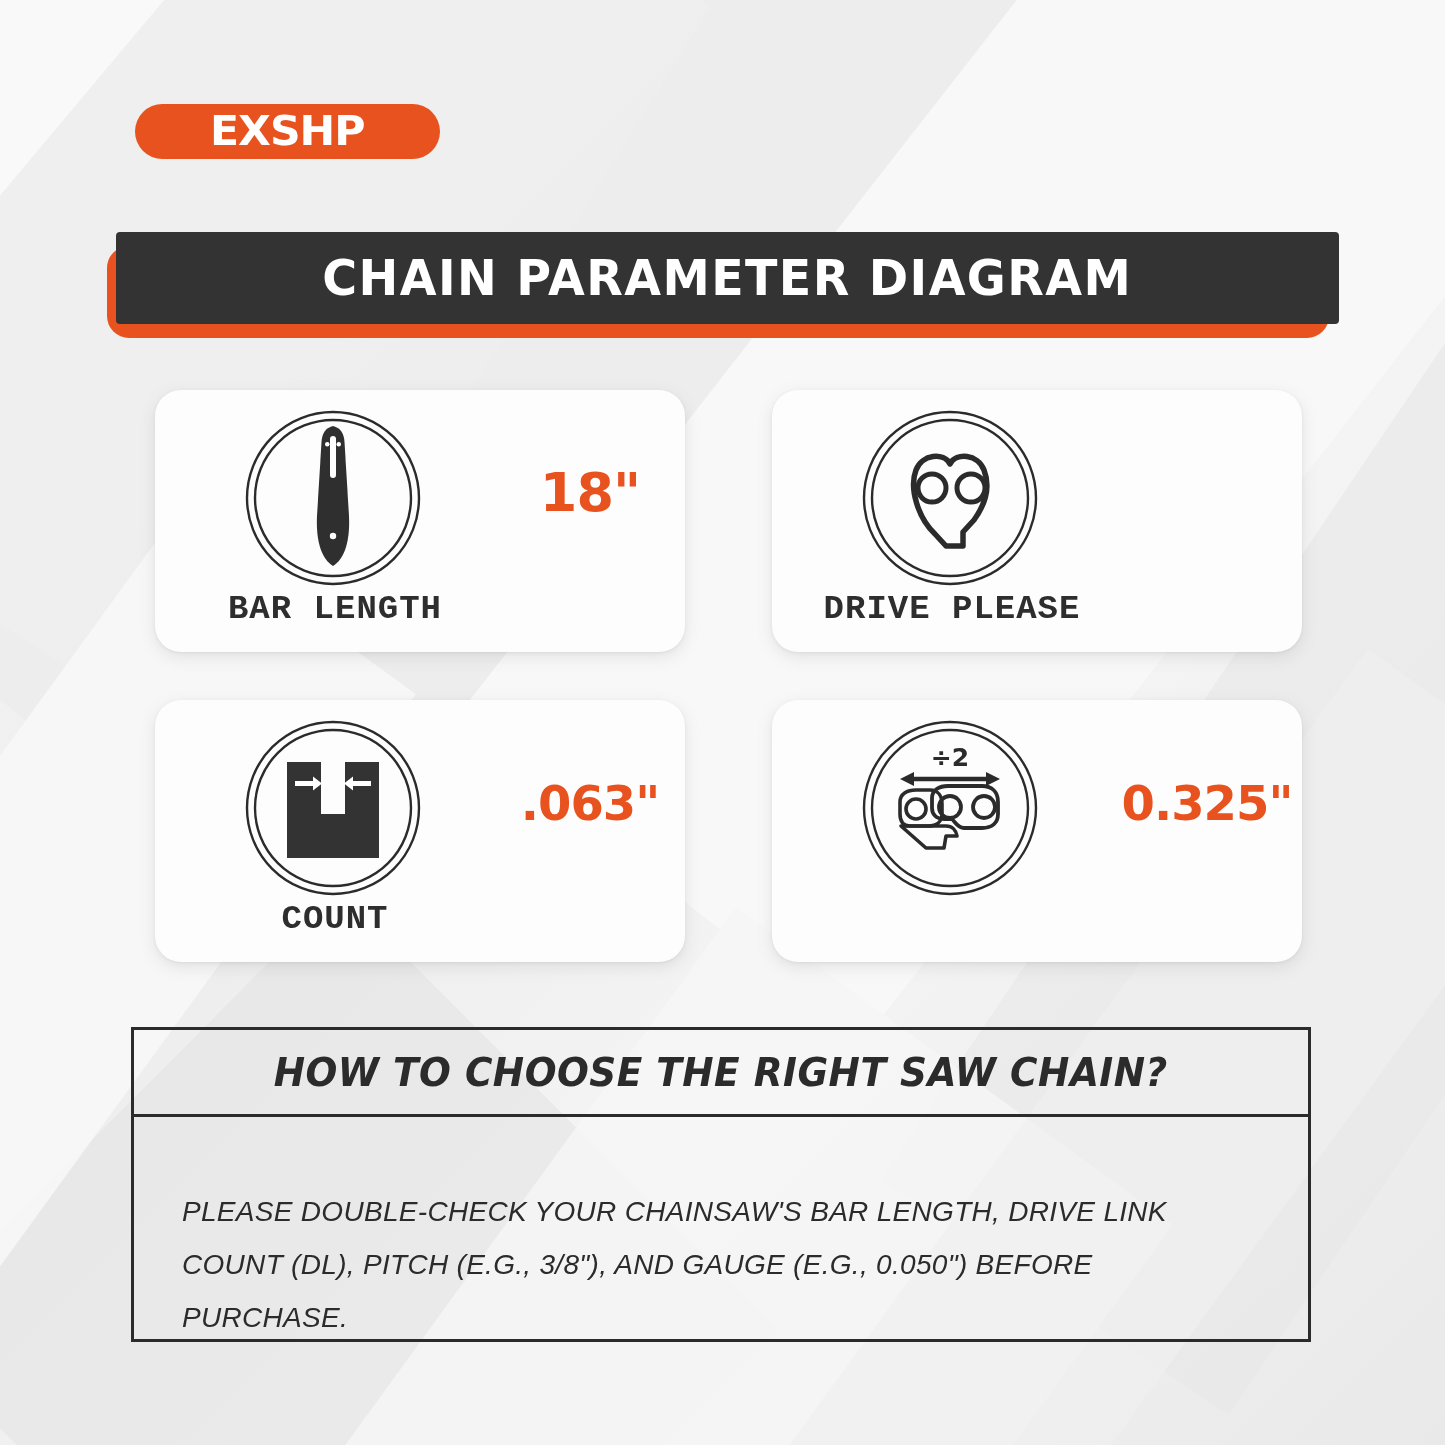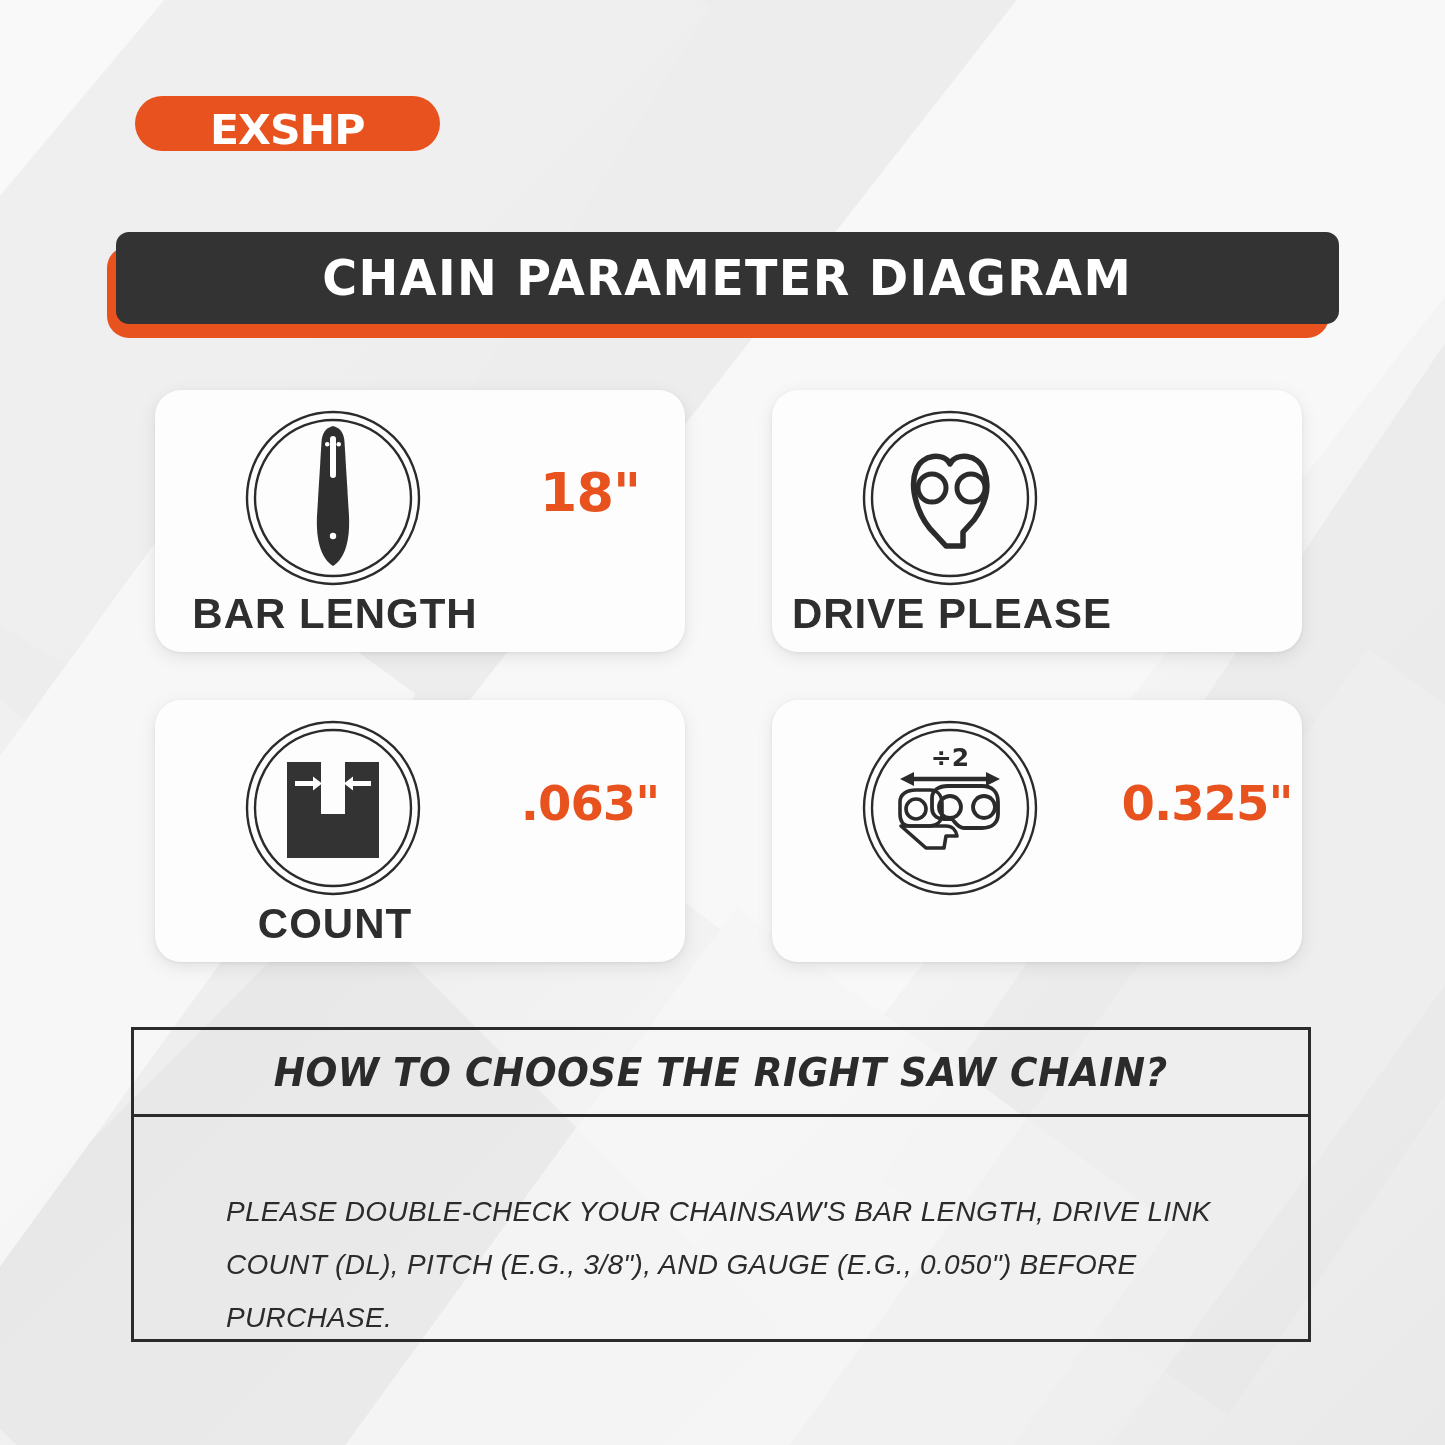--- a/index.html
+++ b/index.html
@@ -32,27 +32,27 @@
   .bg4 { width: 420px; height: 1200px; left: 1180px; top: 200px; transform: rotate(34deg); background: #e8e8e8; opacity: .65; }
   .bg5 { width: 620px; height: 620px; left: 30px; top: 1020px; transform: rotate(45deg); background: #e6e6e6; opacity: .7; }
   .bg6 { width: 540px; height: 900px; left: 420px; top: 980px; transform: rotate(36deg); background: #f6f6f6; opacity: .85; }
   .bg7 { width: 300px; height: 900px; left: -120px; top: 520px; transform: rotate(36deg); background: #f9f9f9; opacity: .8; }
   .bg8 { width: 260px; height: 1100px; left: 1020px; top: 620px; transform: rotate(36deg); background: #efefef; opacity: .7; }
 
   
   #logo {
     position: absolute;
     left: 135px;
-    top: 96px;
+    top: 104px;
     width: 305px;
     height: 55px;
     background: #e8521f;
     border-radius: 28px;
     display: flex;
-    align-items: flex-end;
+    align-items: center;
     justify-content: center;
   }
   #logo .logo-text {
     color: #ffffff;
     font-family: "DejaVu Sans", sans-serif;
     font-weight: bold;
     font-size: 41px;
     letter-spacing: -1px;
     line-height: 1;
     transform: scaleX(1.04);
@@ -75,21 +75,21 @@
     background: #e8521f;
     border-radius: 22px;
   }
   #banner {
     position: absolute;
     left: 9px;
     top: 0px;
     width: 1223px;
     height: 92px;
     background: #333333;
-    border-radius: 13px;
+    border-radius: 4px;
     display: flex;
     align-items: center;
     justify-content: center;
   }
   #banner .banner-text {
     color: #ffffff;
     font-family: "DejaVu Sans", sans-serif;
     font-weight: bold;
     font-size: 50px;
     letter-spacing: 1.5px;
@@ -124,23 +124,23 @@
     width: 180px;
     height: 180px;
   }
   .card-label {
     position: absolute;
     left: 0;
     top: 200px;
     width: 360px;
     text-align: center;
     color: #2e2e2e;
-    font-family: Liberation Sans, sans-serif;
-    font-weight: bold;
-    font-size: 42px;
+    font-family: Liberation Mono, monospace;
+    font-weight: bold;
+    font-size: 34px;
     letter-spacing: 1px;
   }
   .card-value {
     position: absolute;
     left: 340px;
     top: 0;
     width: 190px;
     height: 205px;
     display: flex;
     align-items: center;
@@ -174,21 +174,21 @@
   }
   #info-header .info-title {
     color: #2b2b2b;
     font-family: "DejaVu Sans", sans-serif;
     font-weight: bold;
     font-size: 39px;
     letter-spacing: 0.5px;
     transform: scaleX(0.96);
   }
   #info-body {
-    padding: 40px 92px 0 92px;
+    padding: 40px 92px 0 48px;
   }
   #info-body .info-text {
     color: #2b2b2b;
     font-family: "Liberation Sans", sans-serif;
     font-size: 28px;
     line-height: 53px;
     letter-spacing: 0.3px;
   }
 </style>
 </head>

